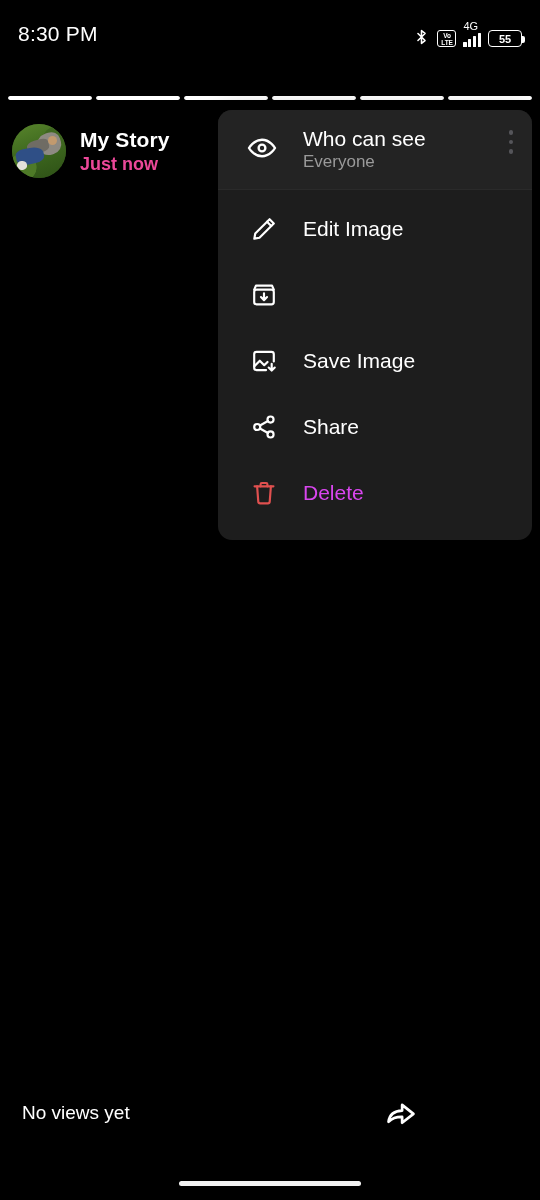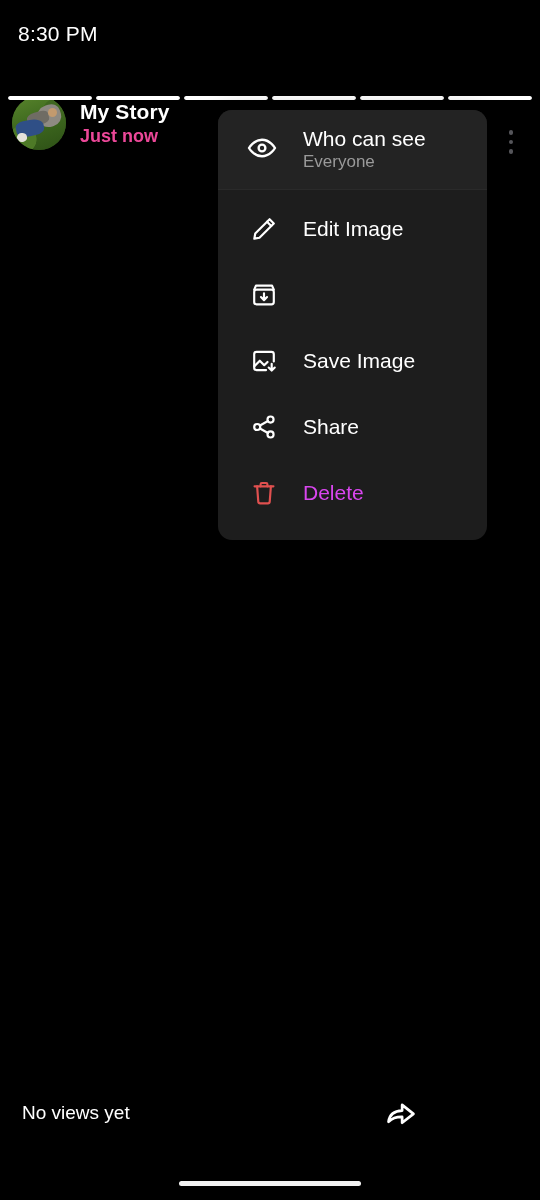--- a/index.html
+++ b/index.html
@@ -65,21 +65,21 @@
     flex:1; height:4px; border-radius:2px;
     background:rgba(255,255,255,.32);
     overflow:hidden;
   }
   #progress-bars .seg .fill {
     height:100%; background:#fff; border-radius:2px;
   }
 
   
   #story-header {
-    position:absolute; top:96px; left:12px;
+    position:absolute; top:124px; left:12px;
     display:flex; align-items:center; gap:14px;
     z-index:25;
   }
   #avatar {
     width:54px; height:54px; border-radius:50%;
     overflow:hidden; position:relative; flex:none;
     background:#2f4a1c;
   }
   #avatar .grass {
     position:absolute; inset:0;
@@ -139,21 +139,21 @@
     align-items:center; justify-content:center; gap:5px;
   }
   #overflow-menu i {
     width:4.5px; height:4.5px; border-radius:50%;
     background:#55555a; display:block;
   }
 
   
   #context-menu {
     position:absolute; top:110px; left:218px;
-    width:269px;
+    width:314px;
     background:#1d1d1d;
     border-radius:14px;
     z-index:35;
     overflow:hidden;
     box-shadow:0 6px 26px rgba(0,0,0,.6);
   }
   #menu-visibility {
     height:80px;
     background:#232323;
     display:flex; align-items:center;
@@ -198,20 +198,49 @@
     background:#f2f2f2; z-index:20;
   }
 </style>
 </head>
 <body>
 
 <div id="screen">
 
   <div id="status-bar">
     <div id="status-clock">8:30 PM</div>
+    <div id="status-icons">
+
+      <span class="si">
+        <svg width="17" height="20" viewBox="0 0 24 24" fill="none" stroke="#fff" stroke-width="2.2" stroke-linecap="round" stroke-linejoin="round">
+          <path d="M7 7l10 10-5 4V3l5 4L7 17"></path>
+        </svg>
+      </span>
+
+      <span class="si">
+        <span class="volte-box">
+          <b>Vo</b>
+          <b>LTE</b>
+        </span>
+      </span>
+
+      <span class="si gen4">
+        <span class="lbl">4G</span>
+        <span class="bars">
+          <i style="height:5px"></i>
+            <i style="height:8px"></i>
+            <i style="height:11px"></i>
+            <i style="height:14px"></i>
+        </span>
+      </span>
+
+      <span class="si batt">
+        <span>55</span>
+      </span>
+    </div>
   </div>
 
   <div id="progress-bars">
       <div class="seg">
         <div class="fill" style="width: 100%;"></div>
       </div>
       <div class="seg">
         <div class="fill" style="width: 100%;"></div>
       </div>
       <div class="seg">

